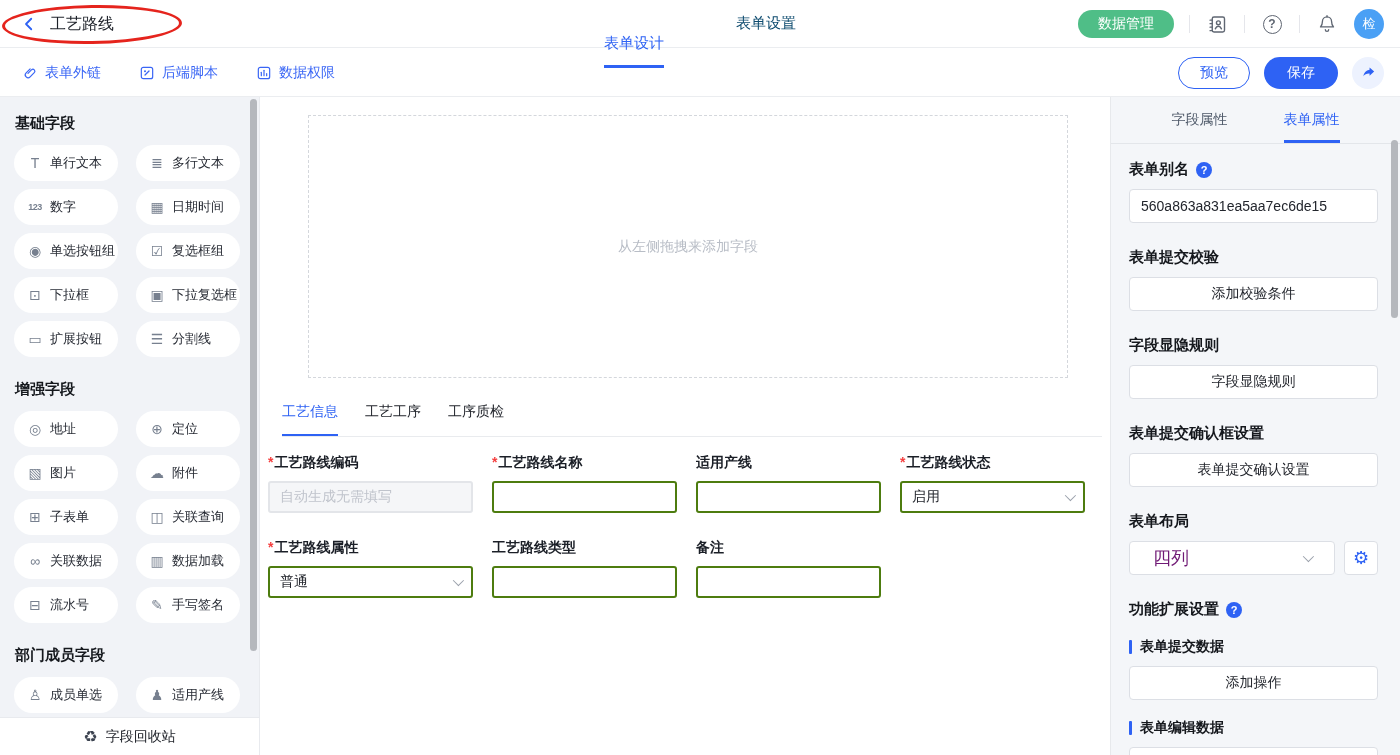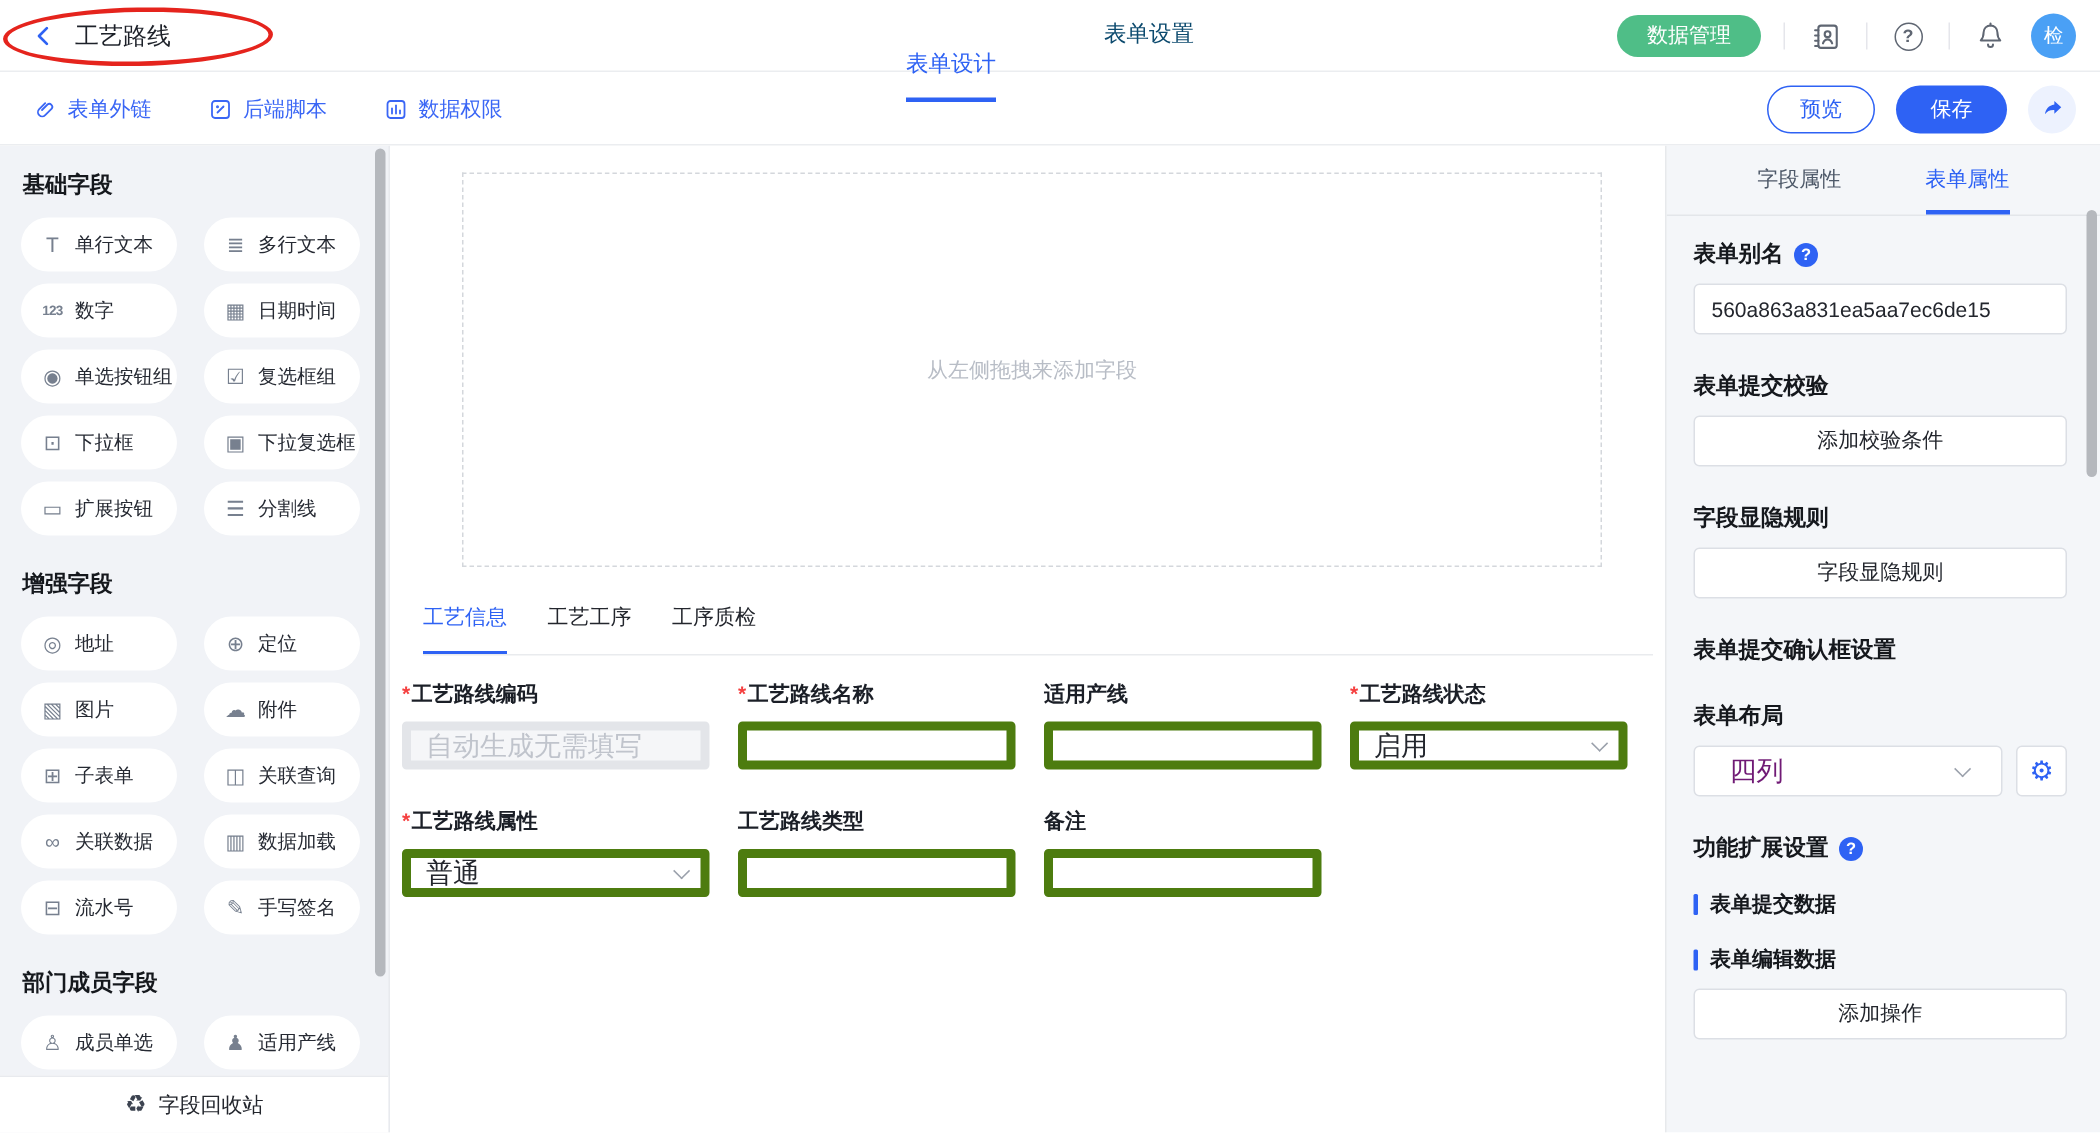--- a/index.html
+++ b/index.html
@@ -68,22 +68,22 @@
     border:1px dashed #d4d7dc; display:flex; align-items:center; justify-content:center; }
   .dropzone-hint { color:#b8bdc6; font-size:14px; }
   .canvas-tabs { position:absolute; left:22px; top:306px; width:820px; border-bottom:1px solid #e9ebee;
     display:flex; gap:27px; }
   .ctab { font-size:14px; color:#23262d; padding-bottom:13px; cursor:pointer; border-bottom:2px solid transparent; }
   .ctab.active { color:#2e62f4; border-bottom-color:#2e62f4; }
   .form-area { position:absolute; left:8px; top:357px;
     display:grid; grid-template-columns:205px 185px 185px 185px; column-gap:19px; row-gap:26px; }
   .f-label { font-size:14px; font-weight:600; color:#1b1f27; margin-bottom:9px; display:flex; align-items:flex-start; gap:1px; }
   .req { color:#f53f3f; font-weight:600; }
-  .ctl { height:32px; border:6px solid #4d7c0f; border-radius:3px; background:#fff;
-    display:flex; align-items:center; padding:0 10px; font-size:18px; color:#23262d; }
+  .ctl { height:32px; border:2px solid #4d7c0f; border-radius:3px; background:#fff;
+    display:flex; align-items:center; padding:0 10px; font-size:14px; color:#23262d; }
   .ctl.disabled { background:#f5f6f8; border-color:#e3e5e9; color:#c0c4cc; cursor:not-allowed; }
   .ctl.select { justify-content:space-between; cursor:pointer; }
   .chev { width:8px; height:8px; border-right:1.5px solid #9aa0ab; border-bottom:1.5px solid #9aa0ab;
     transform:rotate(45deg) translateY(-2px); flex:0 0 8px; }
 
   
   .panel { position:absolute; top:97px; left:1110px; width:290px; bottom:0; background:#f4f6f9;
     border-left:1px solid #e7e9ec; overflow:hidden; }
   .panel-tabs { height:47px; border-bottom:1px solid #e3e6ea; display:flex; justify-content:center; gap:56px; }
   .ptab { line-height:44px; font-size:14px; color:#4e5969; cursor:pointer; border-bottom:3px solid transparent; }
@@ -400,20 +400,21 @@
       </div>
       <input class="alias-input" value="560a863a831ea5aa7ec6de15" style="">
 
       <div class="p-label">表单提交校验</div>
       <div class="p-btn">添加校验条件</div>
 
       <div class="p-label">字段显隐规则</div>
       <div class="p-btn">字段显隐规则</div>
 
       <div class="p-label">表单提交确认框设置</div>
+      <div class="p-btn">表单提交确认设置</div>
 
       <div class="p-label">表单布局</div>
       <div class="layout-row">
         <div class="layout-select">
           <span>四列</span>
           <span class="chev"></span>
         </div>
         <div class="gear-btn">
           <span class="gear-glyph">⚙</span>
         </div>
@@ -421,20 +422,21 @@
 
       <div class="p-label">
         <span>功能扩展设置</span>
         <span class="help-dot">?</span>
       </div>
 
       <div class="sub-head">
         <span class="blue-bar"></span>
         <span>表单提交数据</span>
       </div>
+      <div class="p-btn">添加操作</div>
 
       <div class="sub-head">
         <span class="blue-bar"></span>
         <span>表单编辑数据</span>
       </div>
       <div class="p-btn">添加操作</div>
     </div>
   </div>
 
   <div class="panel-scrollbar"></div>

